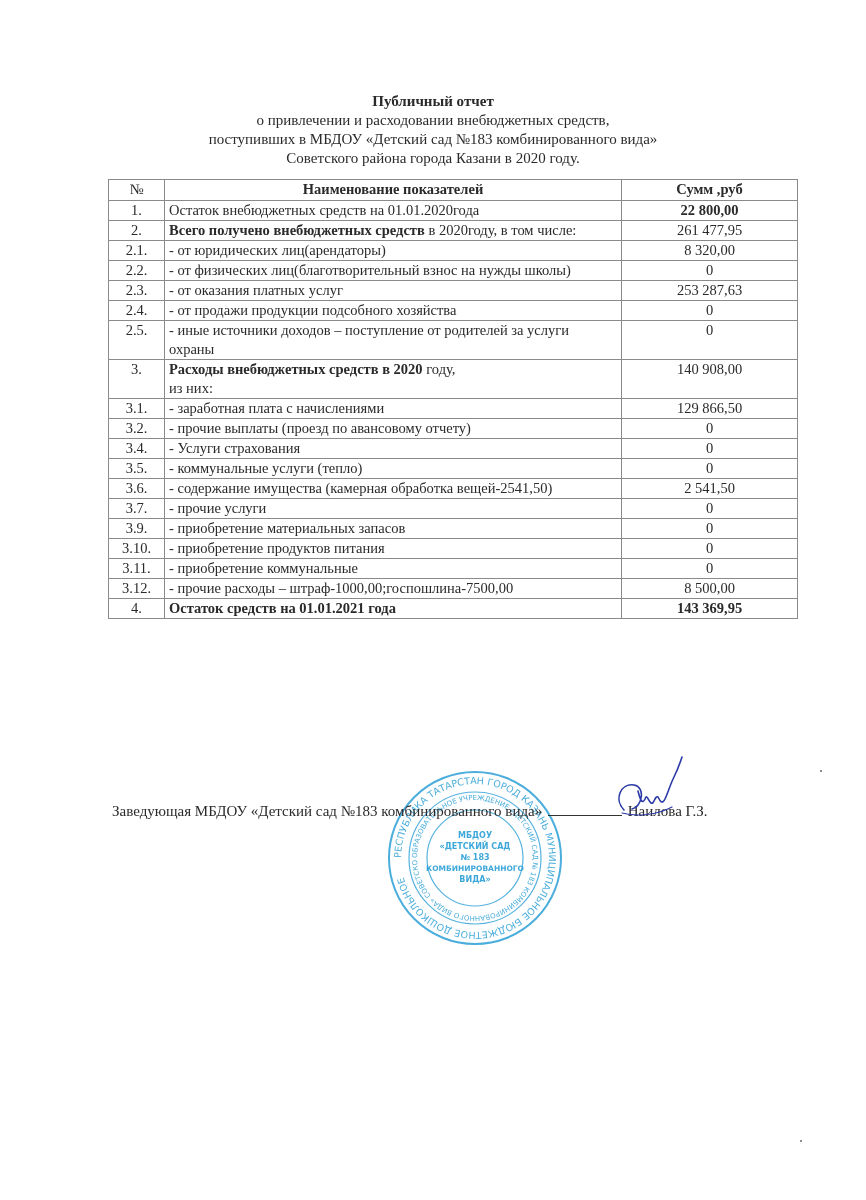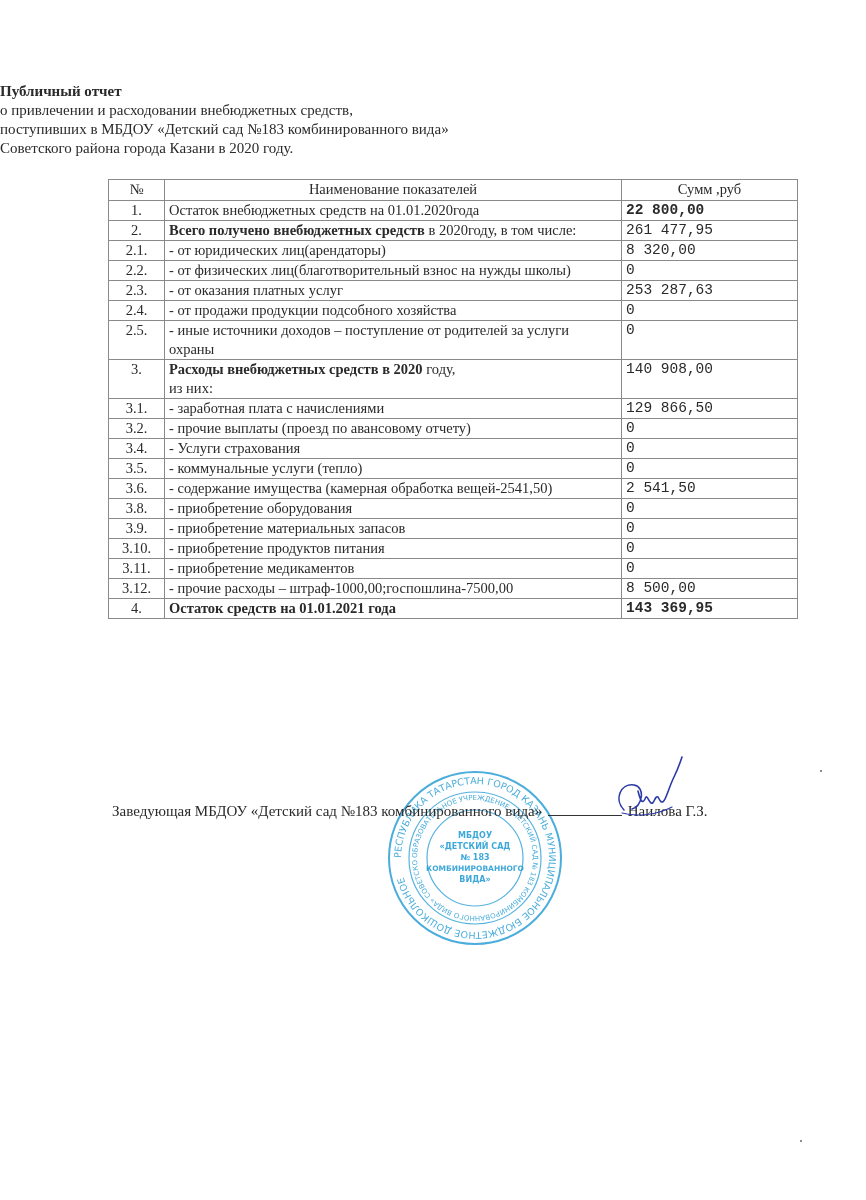--- a/index.html
+++ b/index.html
@@ -1,32 +1,32 @@
 <!DOCTYPE html>
 <html><head>
 <meta charset="utf-8">
 <style>
   html, body { margin: 0; padding: 0; }
   body {
     width: 866px; height: 1200px; background: #ffffff; position: relative; overflow: hidden;
     font-family: "Liberation Serif", "DejaVu Serif", serif; color: #2a2a2a;
   }
-  .title-block { position: absolute; top: 82px; left: 0; width: 866px; }
+  .title-block { position: absolute; top: 92px; left: 0; width: 866px; text-align: center; }
   .title-block .t1 { font-weight: bold; font-size: 15px; line-height: 19px; }
   .title-block .t2 { font-size: 15px; line-height: 19px; }
   table.report {
     position: absolute; top: 179px; left: 108px; width: 690px;
     border-collapse: collapse; font-size: 14.5px;
   }
   table.report td, table.report th {
     border: 1px solid #8a8a8a; padding: 0 4px; vertical-align: top; line-height: 19px;
   }
-  table.report th { font-weight: normal; height: 20px; }
+  table.report th { font-weight: bold; height: 20px; }
   table.report td.num { text-align: center; width: 47px; }
-  table.report td.val { text-align: left; width: 167px; font-family: Liberation Mono, monospace; }
+  table.report td.val { text-align: center; width: 167px; }
   table.report th.num { width: 47px; font-weight: normal; }
   .bold { font-weight: bold; }
   .signature-line {
     position: absolute; top: 803px; left: 112px; width: 700px; font-size: 15px; white-space: nowrap;
   }
   .signature-line .blank { display: inline-block; width: 74px; border-bottom: 1px solid #333; margin: 0 2px; }
   .stamp { position: absolute; left: 385px; top: 768px; width: 180px; height: 180px; }
   .sig { position: absolute; left: 612px; top: 755px; width: 80px; height: 70px; }
   .speck { position: absolute; width: 2px; height: 2px; background: #666; border-radius: 1px; }
 </style>
@@ -108,37 +108,37 @@
         <td class="num">3.5.</td>
         <td><span>- коммунальные услуги (тепло)</span></td>
         <td class="val">0</td>
       </tr>
       <tr>
         <td class="num">3.6.</td>
         <td><span>- содержание имущества (камерная обработка вещей-2541,50)</span></td>
         <td class="val">2 541,50</td>
       </tr>
       <tr>
-        <td class="num">3.8.</td>
-        <td><span>- приобретение оборудования</span></td>
+        <td class="num">3.7.</td>
+        <td><span>- прочие услуги</span></td>
         <td class="val">0</td>
       </tr>
       <tr>
         <td class="num">3.9.</td>
         <td><span>- приобретение материальных запасов</span></td>
         <td class="val">0</td>
       </tr>
       <tr>
         <td class="num">3.10.</td>
         <td><span>- приобретение продуктов питания</span></td>
         <td class="val">0</td>
       </tr>
       <tr>
         <td class="num">3.11.</td>
-        <td><span>- приобретение медикаментов</span></td>
+        <td><span>- приобретение коммунальные</span></td>
         <td class="val">0</td>
       </tr>
       <tr>
         <td class="num">3.12.</td>
         <td><span>- прочие расходы –  штраф-1000,00;госпошлина-7500,00</span></td>
         <td class="val">8 500,00</td>
       </tr>
       <tr>
         <td class="num">4.</td>
         <td><span class="bold">Остаток средств на 01.01.2021 года</span></td>

